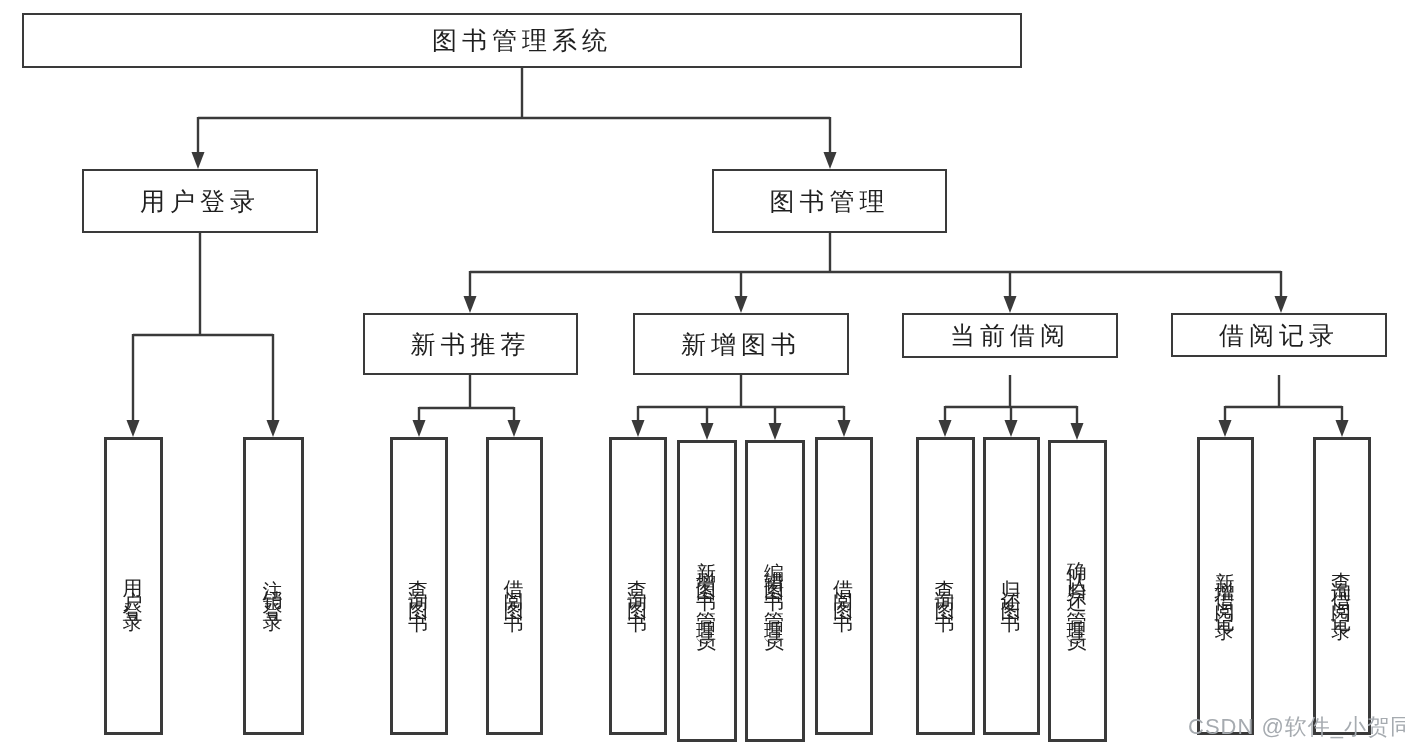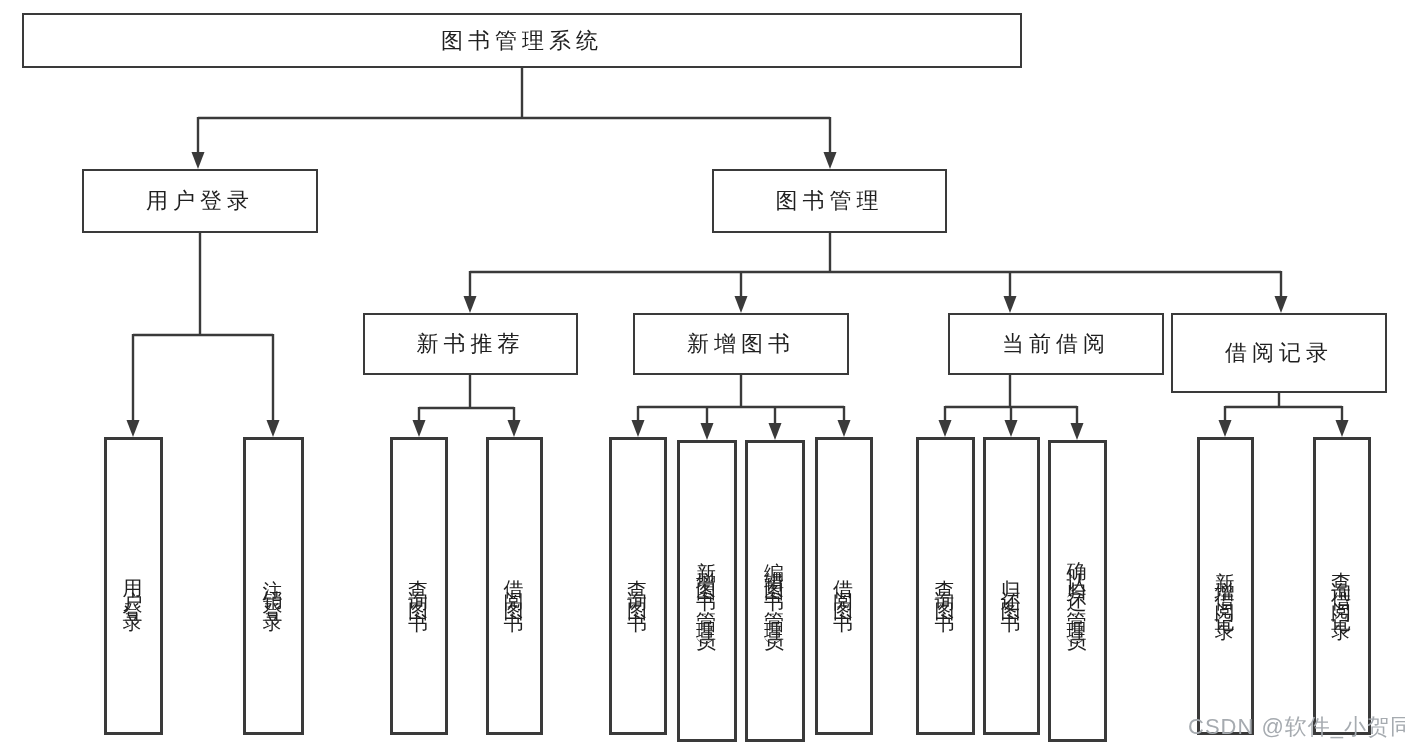--- a/index.html
+++ b/index.html
@@ -18,21 +18,21 @@
   }
   .connectors{position:absolute;left:0;top:0;width:1405px;height:747px;z-index:1;}
   .cline{stroke:var(--line,#3a3a3a);stroke-width:2.4;fill:none;}
   .carrow{fill:var(--line,#3a3a3a);stroke:none;}
   .box{
     position:absolute;box-sizing:border-box;z-index:2;
     background:#fff;border:2px solid var(--line,#3a3a3a);
     display:flex;align-items:center;justify-content:center;
     color:var(--text,#1f1f1f);
   }
-  .h-label{font-size:22px;letter-spacing:5px;white-space:nowrap;}
+  .h-label{font-size:25px;letter-spacing:5px;white-space:nowrap;}
   .leaf{border-width:3px;}
   .vt{
     writing-mode:vertical-rl;
     text-orientation:mixed;
     font-size:20px;
     letter-spacing:11px;
     white-space:nowrap;
   }
   .vt-dense{letter-spacing:10px;}
   .watermark{
@@ -93,24 +93,24 @@
   <div class="box" style="left:363px;top:313px;width:215px;height:62px">
     <span class="h-label">新书推荐</span>
   </div>
 
   <div class="box" style="left:712px;top:169px;width:235px;height:64px">
     <span class="h-label">图书管理</span>
   </div>
   <div class="box" style="left:633px;top:313px;width:216px;height:62px">
     <span class="h-label">新增图书</span>
   </div>
-  <div class="box" style="left:948px;top:313px;width:216px;height:62px">
+  <div class="box" style="left:902px;top:313px;width:216px;height:45px">
     <span class="h-label">当前借阅</span>
   </div>
-  <div class="box" style="left:1171px;top:313px;width:216px;height:80px">
+  <div class="box" style="left:1171px;top:313px;width:216px;height:44px">
     <span class="h-label">借阅记录</span>
   </div>
 
   <div class="box leaf" style="left:104px;top:437px;width:59px;height:298px">
     <span class="vt">用户登录</span>
   </div>
   <div class="box leaf" style="left:243px;top:437px;width:61px;height:298px">
     <span class="vt">注销登录</span>
   </div>
 

